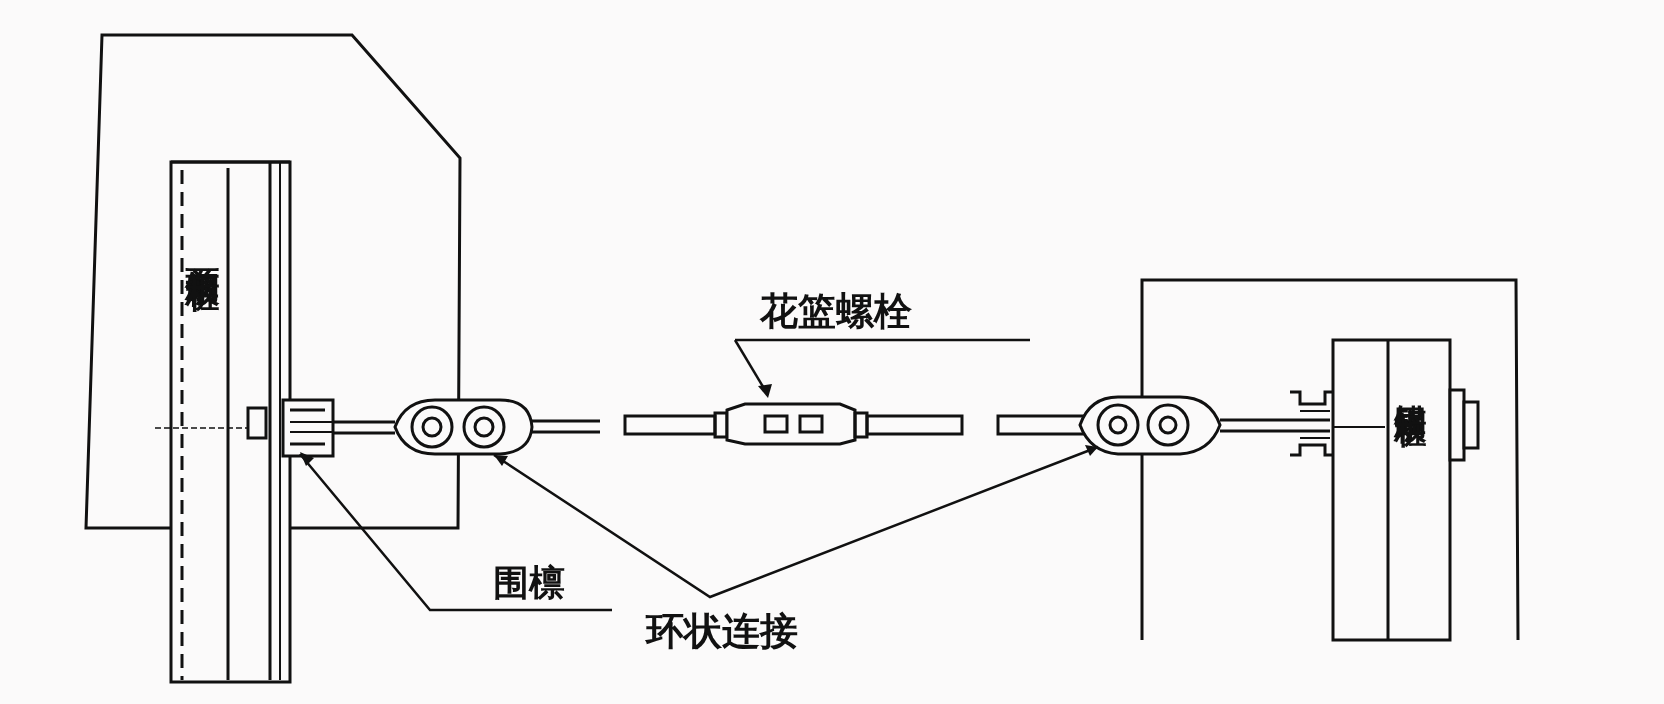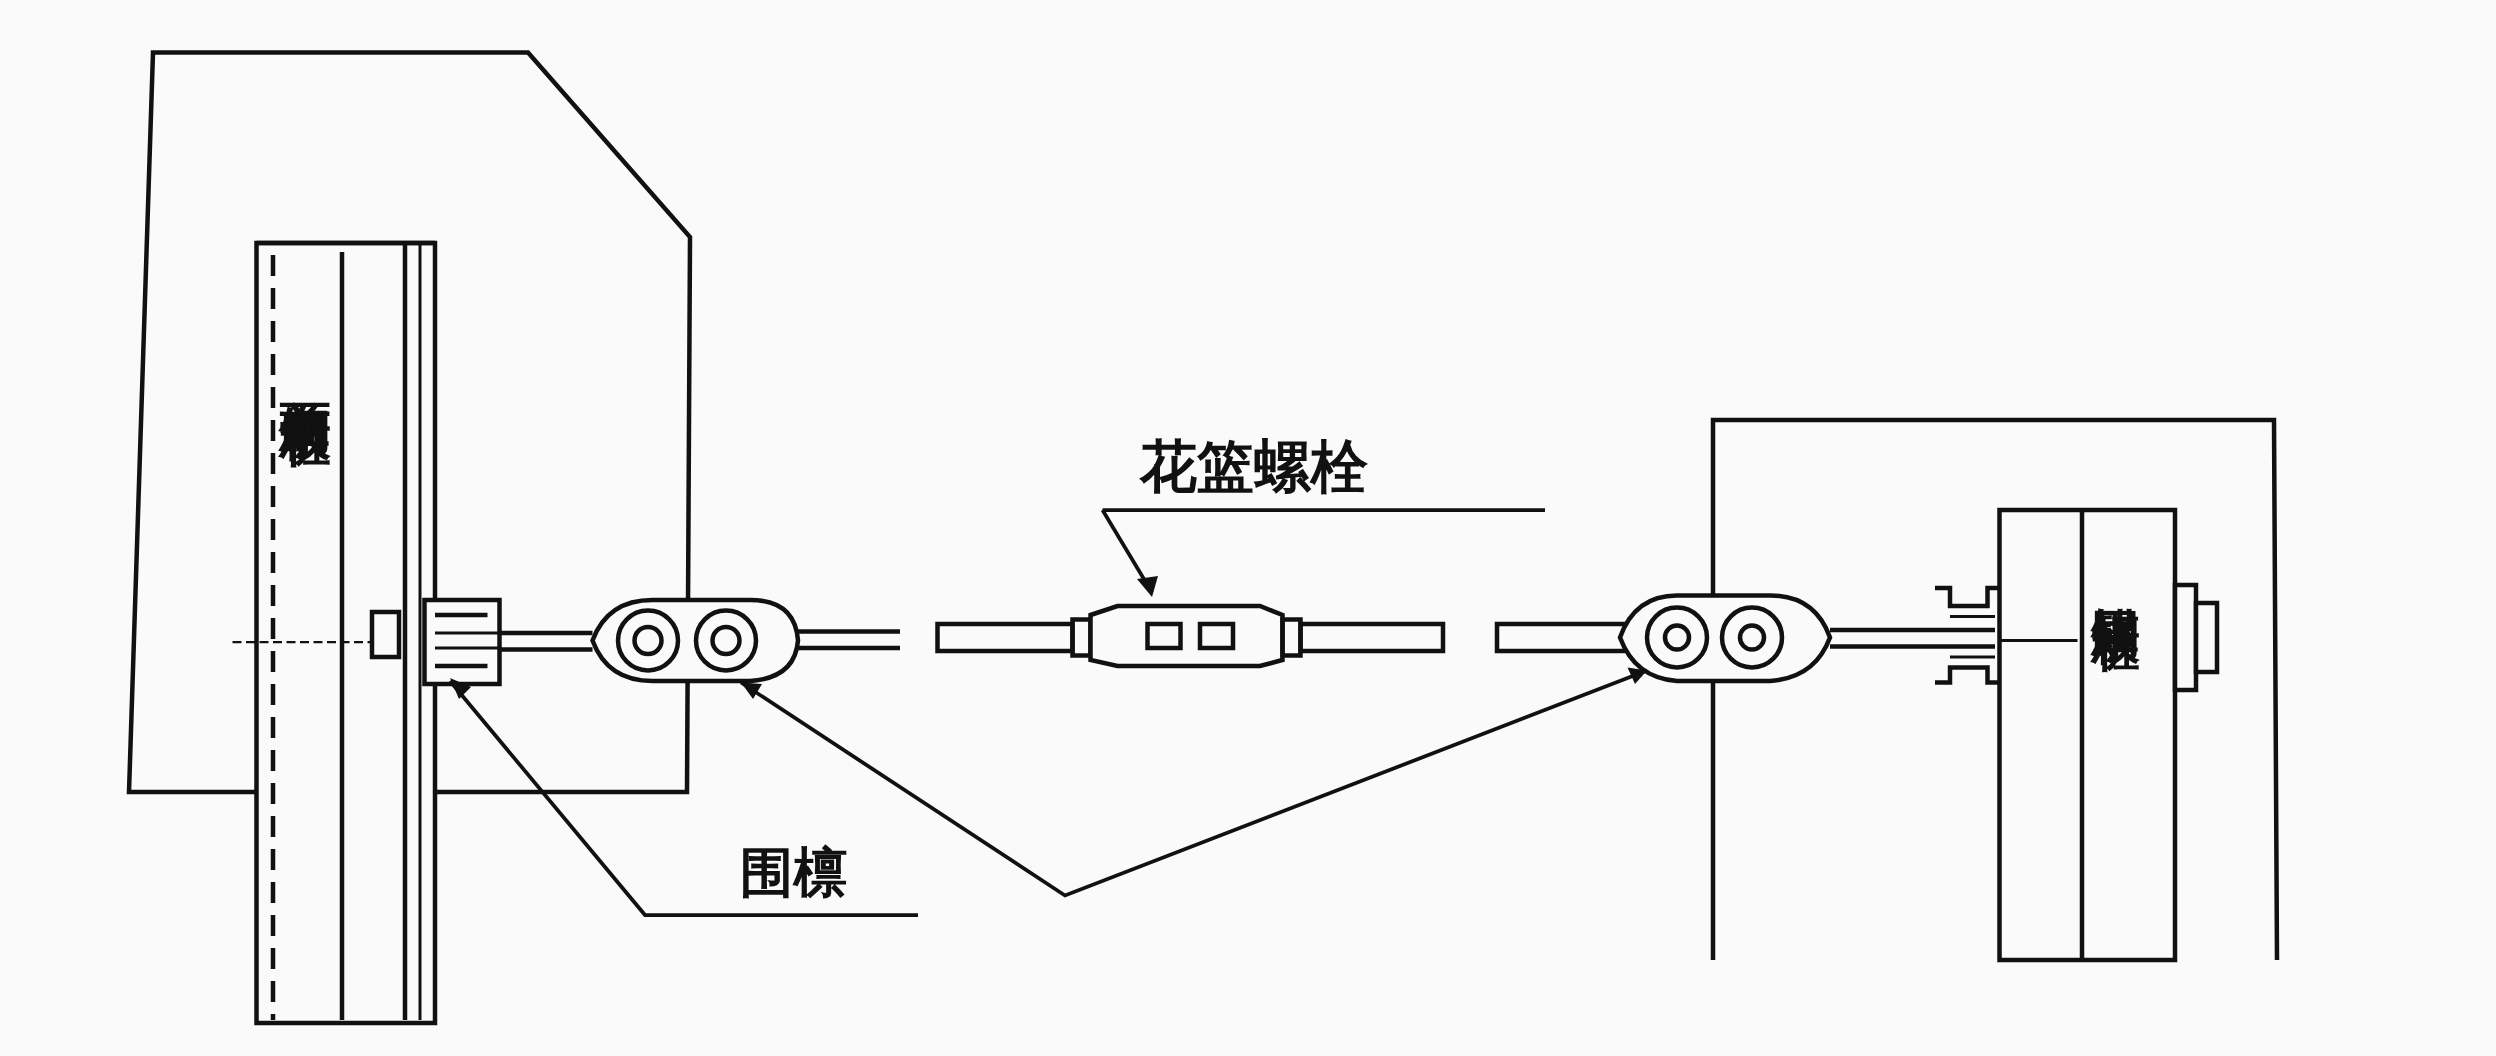--- a/index.html
+++ b/index.html
@@ -107,13 +107,14 @@
       <polygon points="300,452 314,458 306,466"></polygon>
       <polygon points="494,455 508,456 502,466"></polygon>
       <polygon points="1098,447 1085,445 1090,456"></polygon>
     </g>
   </svg>
 
   <div class="vlbl" style="left:186px;top:240px;font-size:34px;">前面钢板桩</div>
   <div class="vlbl" style="left:1395px;top:380px;font-size:32px;">锚固钢板桩</div>
   <div class="lbl" style="left:760px;top:292px;font-size:38px;">花篮螺栓</div>
   <div class="lbl" style="left:452px;top:565px;font-size:36px;margin-left:41px;">围檩</div>
+  <div class="lbl" style="left:646px;top:612px;font-size:38px;">环状连接</div>
 </div>
 
 </body></html>

